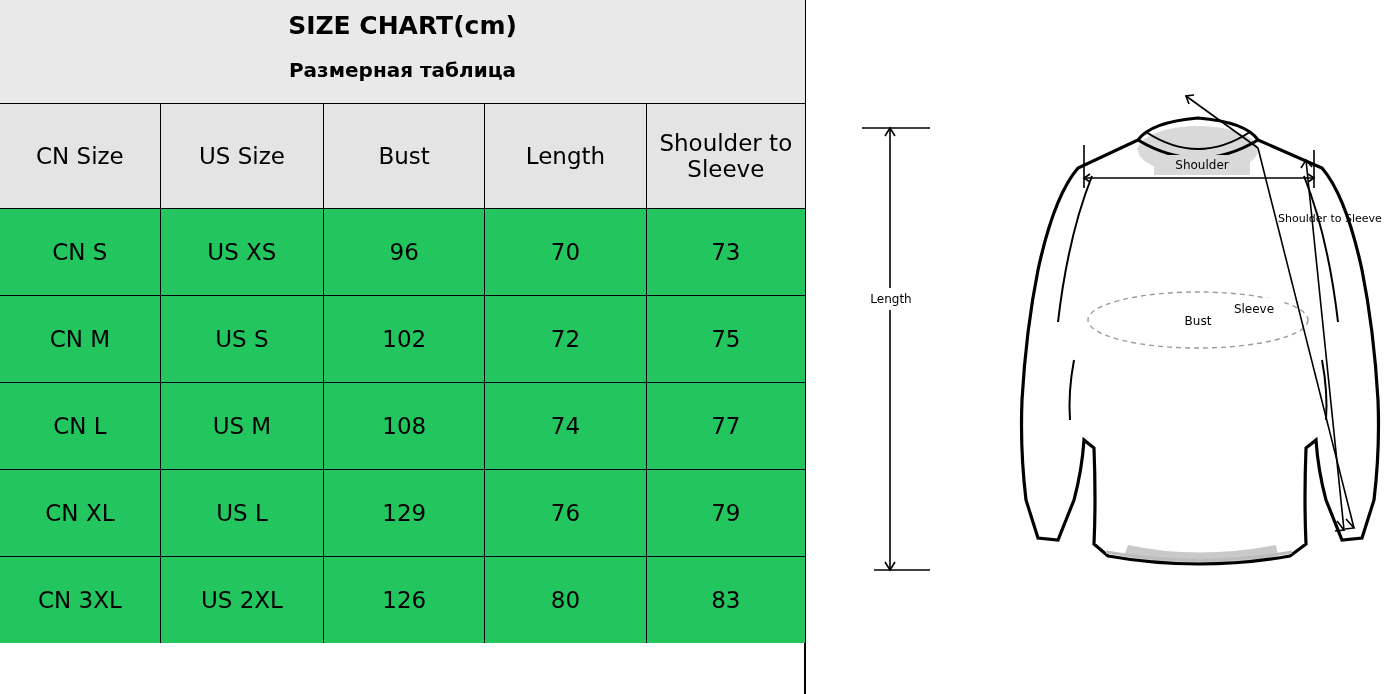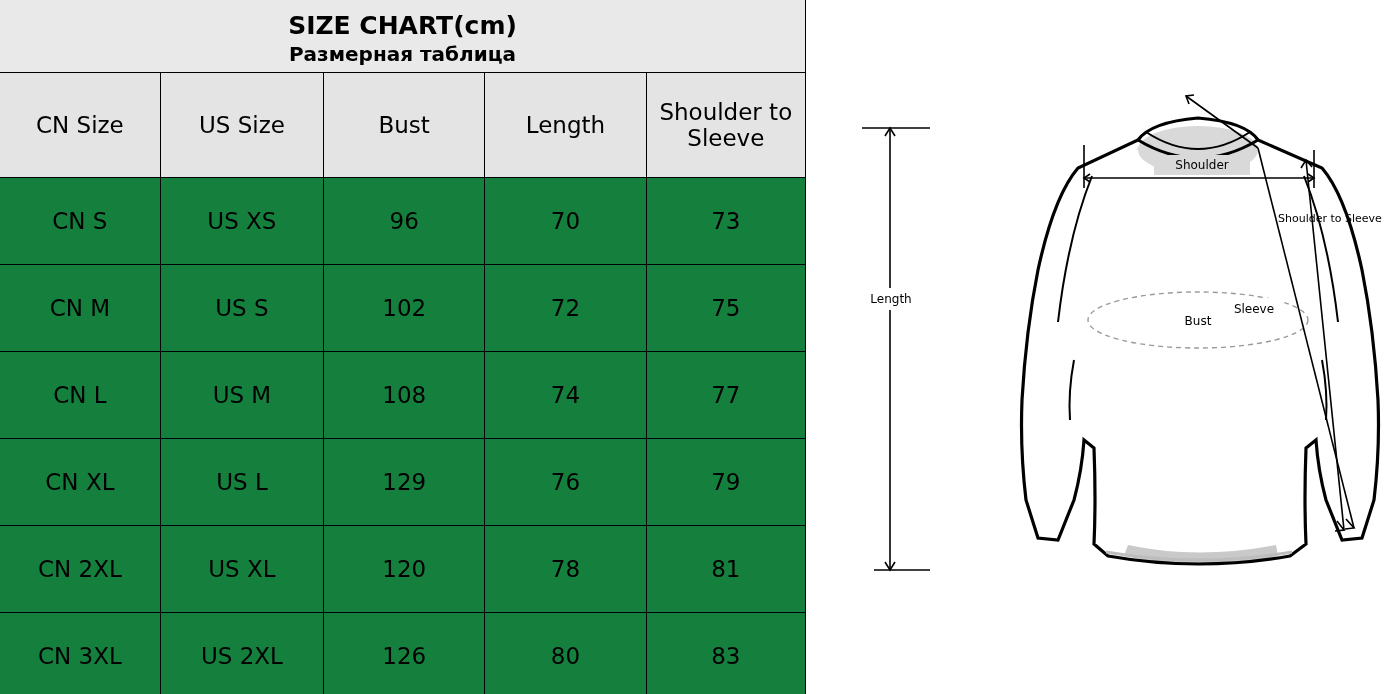--- a/index.html
+++ b/index.html
@@ -32,54 +32,54 @@
     border-collapse: collapse;
     table-layout: fixed;
   }
   table.size-chart td, table.size-chart th {
     border: 1px solid #000;
     text-align: center;
     vertical-align: middle;
   }
   .title-cell {
     background: #e9e9e9;
-    padding: 10px 4px 5px 4px;
+    padding: 10px 4px 20px 4px;
     border-top: none !important;
     border-left: none !important;
   }
   .title-main {
     font-size: 25px;
     font-weight: bold;
     color: #000;
     line-height: 1.25;
   }
   .title-sub {
     font-size: 20px;
     font-weight: bold;
     color: #000;
     line-height: 1.3;
-    margin-top: 0;
+    margin-top: 16px;
   }
   thead th {
     background: #e4e4e4;
     font-size: 23px;
     font-weight: normal;
     height: 96px;
     padding: 4px 6px;
     color: #000;
   }
   thead th.light {
     font-weight: normal;
   }
   tbody td {
     height: 84px;
     font-size: 23px;
     color: #000;
     font-weight: normal;
-    background: #15803d;
+    background: #22c55e;
   }
   
   col.c1 { width: 160px; }
   col.c2 { width: 163px; }
   col.c3 { width: 161px; }
   col.c4 { width: 161px; }
   col.c5 { width: 159px; }
 
   
   table.size-chart tr td:first-child,
@@ -157,27 +157,20 @@
           <td>108</td>
           <td>74</td>
           <td>77</td>
         </tr>
         <tr>
           <td>CN XL</td>
           <td>US L</td>
           <td>129</td>
           <td>76</td>
           <td>79</td>
-        </tr>
-        <tr>
-          <td>CN 2XL</td>
-          <td>US XL</td>
-          <td>120</td>
-          <td>78</td>
-          <td>81</td>
         </tr>
         <tr>
           <td>CN 3XL</td>
           <td>US 2XL</td>
           <td>126</td>
           <td>80</td>
           <td>83</td>
         </tr>
       </tbody>
     </table>

